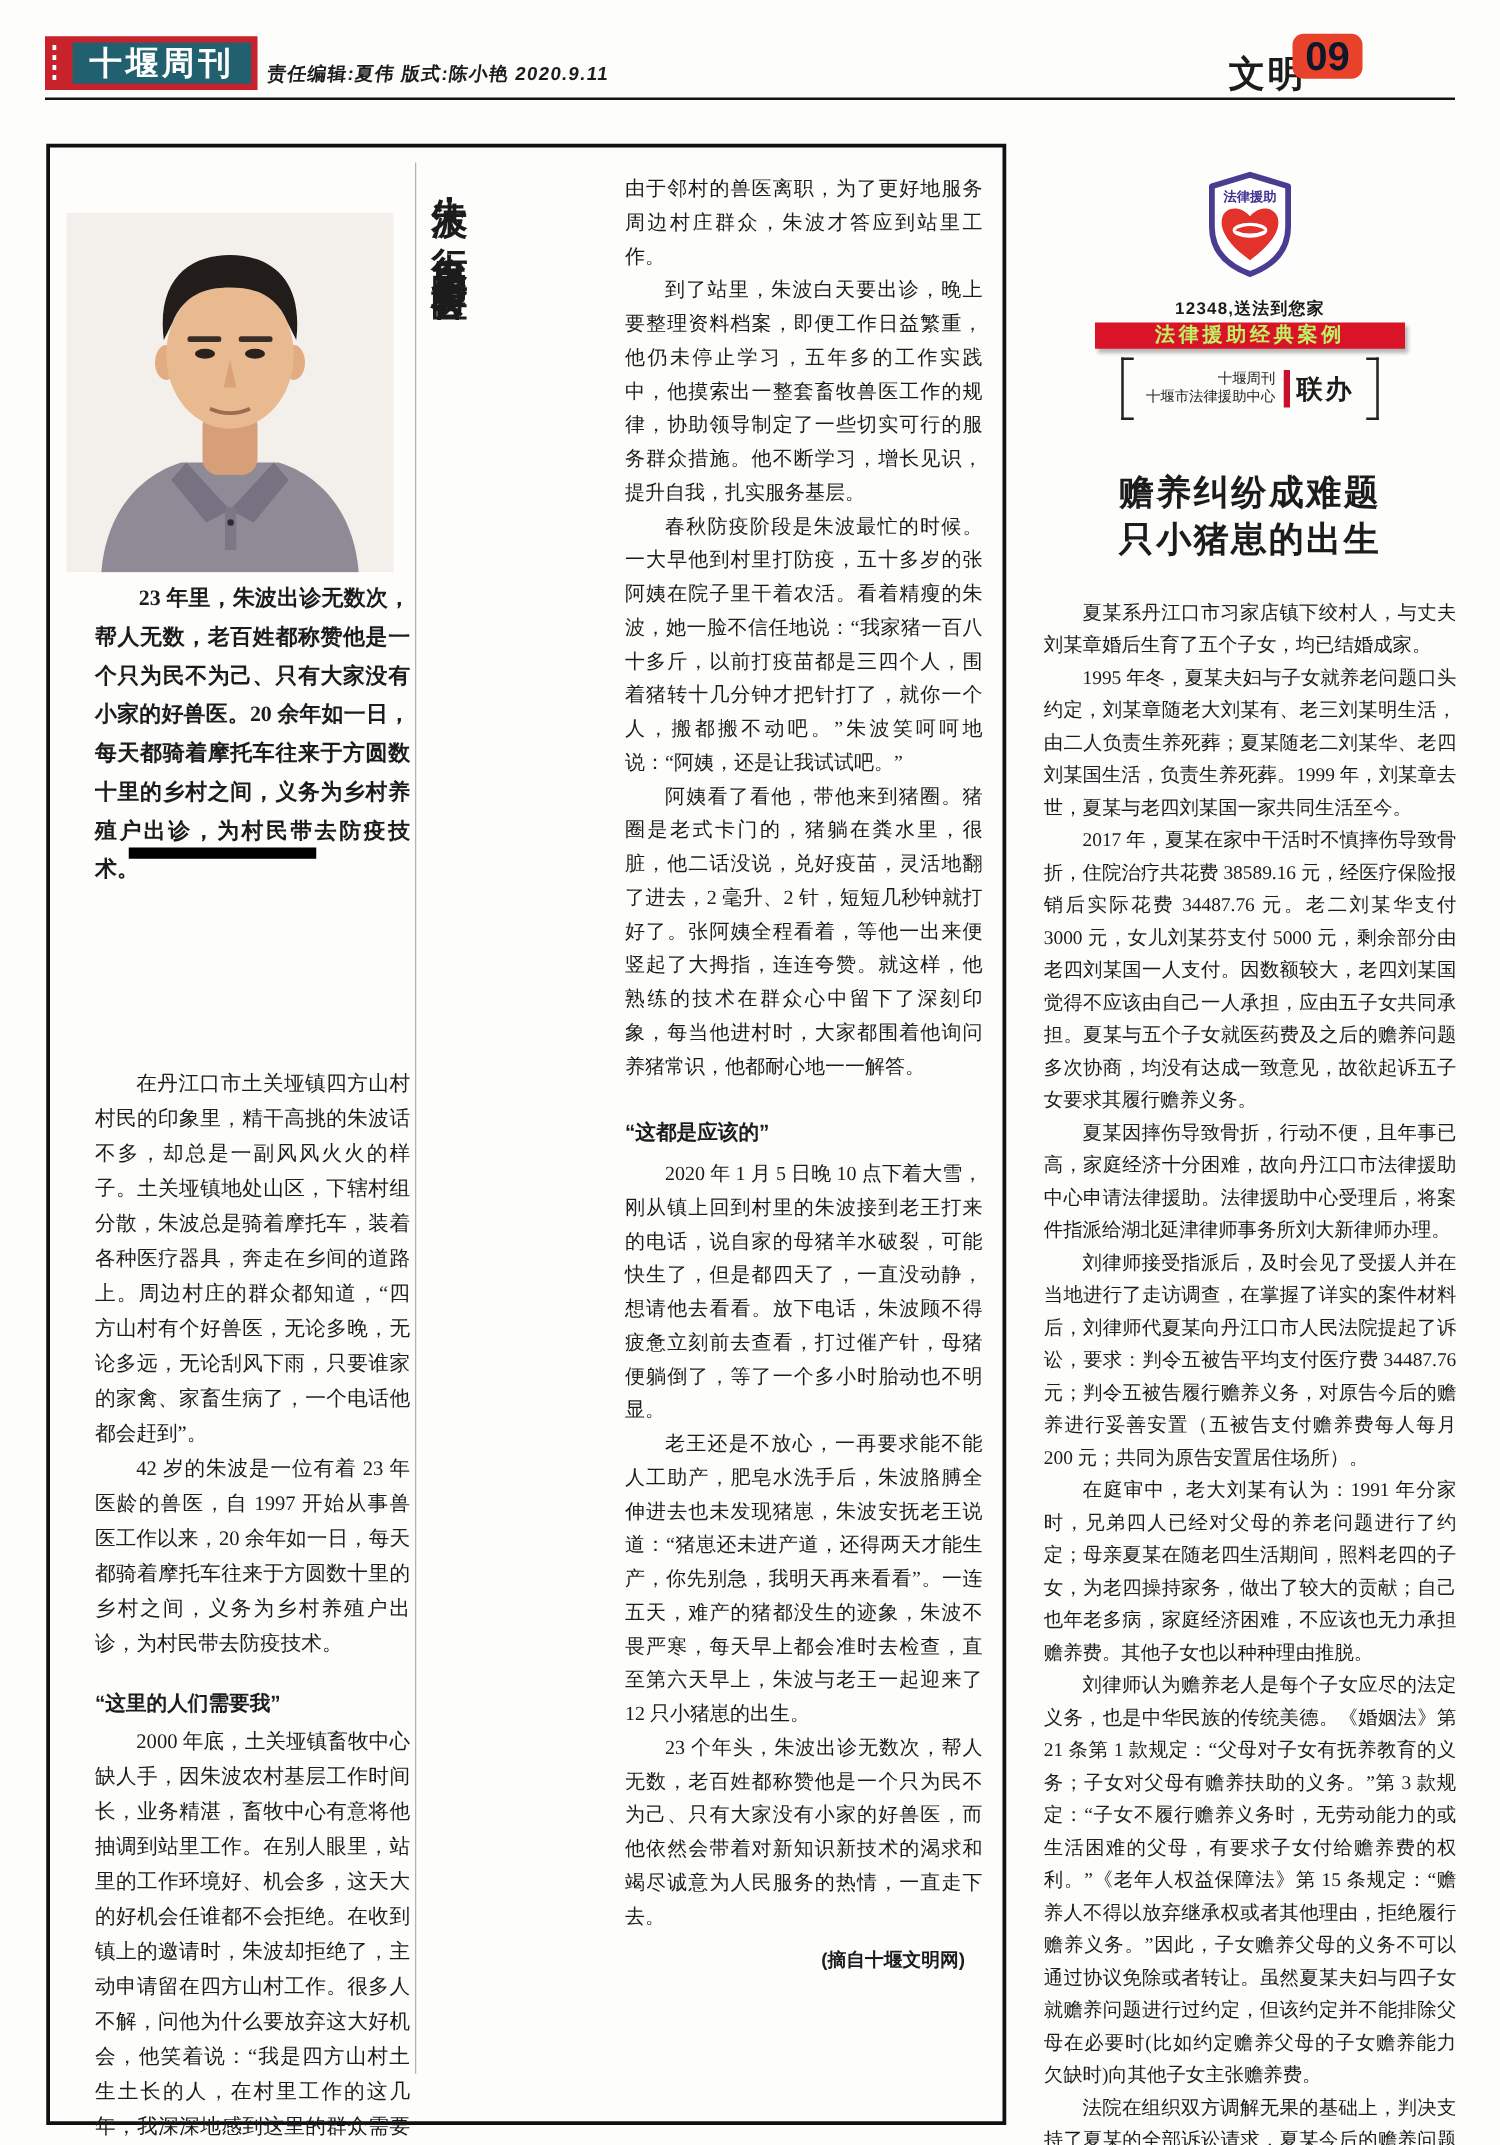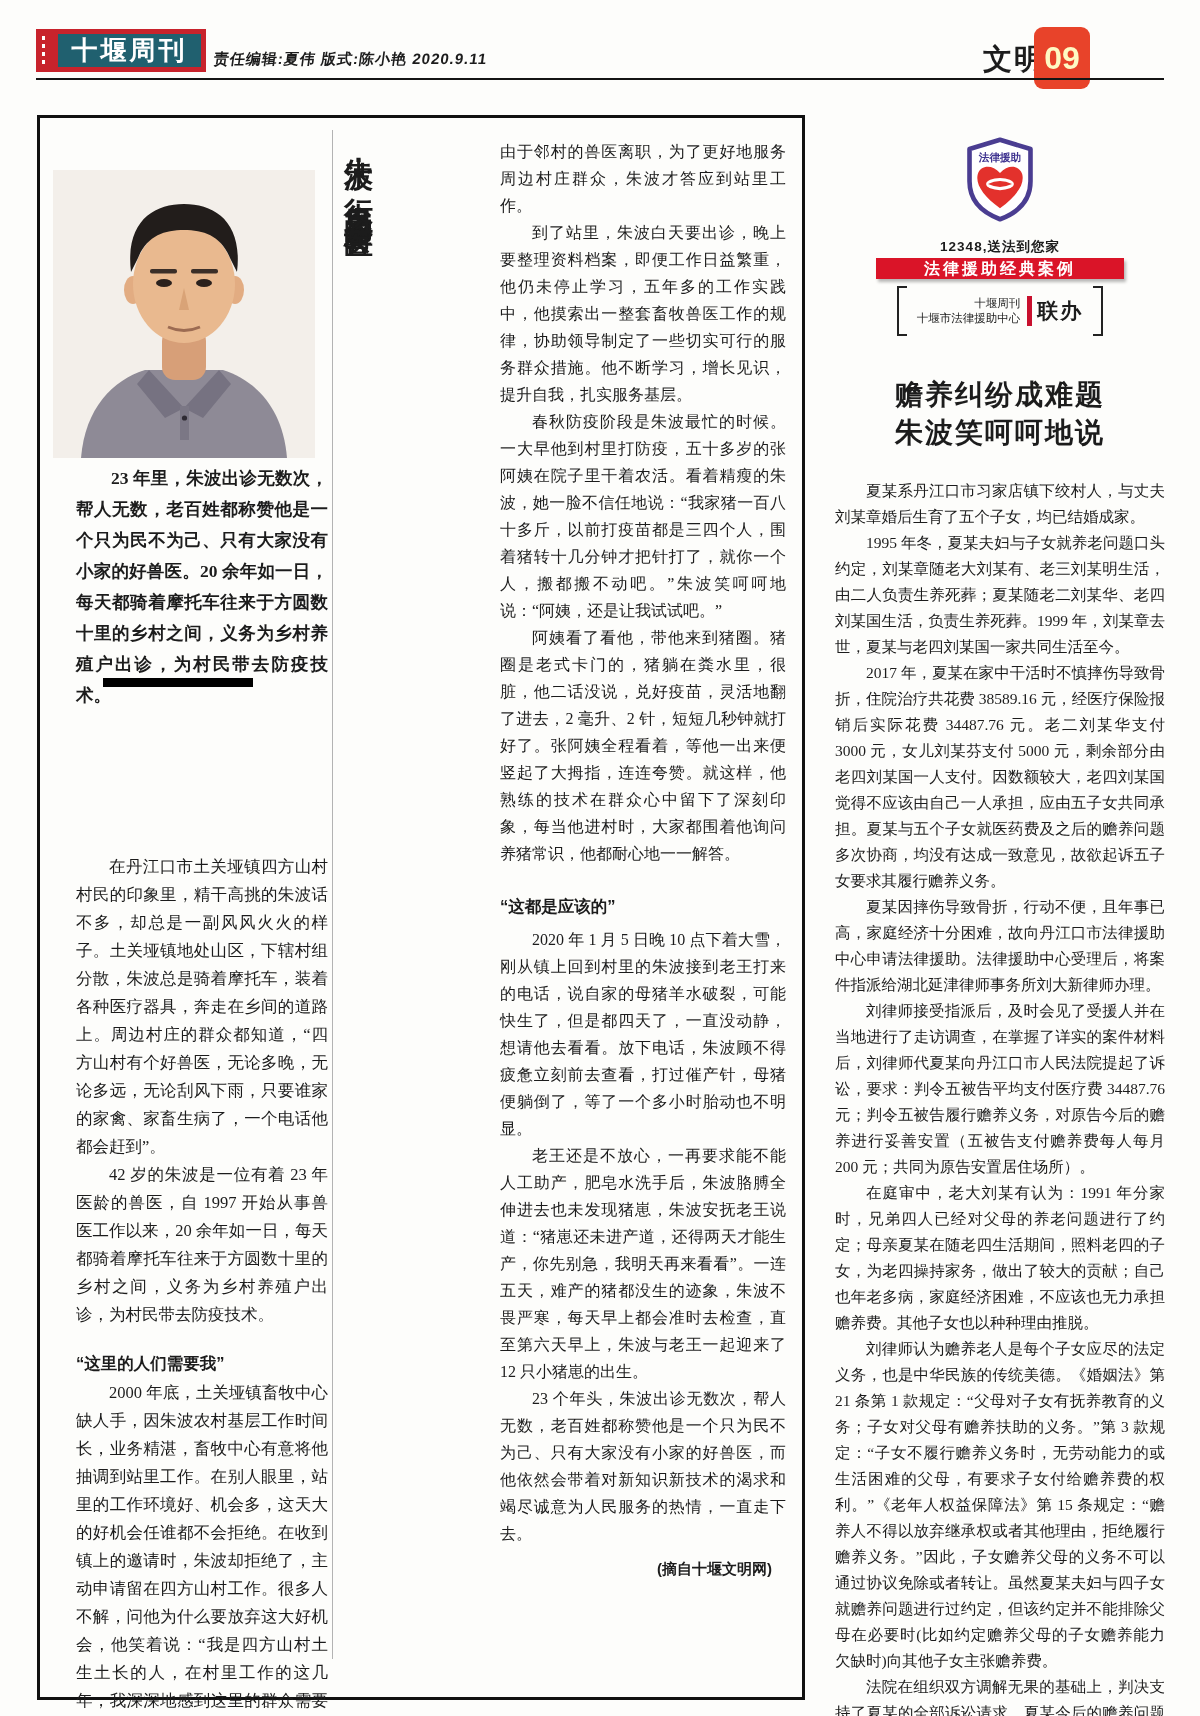--- a/index.html
+++ b/index.html
@@ -17,22 +17,22 @@
   .logo{position:absolute;left:36px;top:29px;width:170px;height:43px;background:#c8232c;}
   .logo-marks{position:absolute;left:6px;top:7px;width:3px;height:30px;
     background:repeating-linear-gradient(#fff 0 4px,#c8232c 4px 8px);}
   .logo-inner{position:absolute;left:22px;top:5px;right:5px;bottom:5px;background:#20606f;
     display:flex;align-items:center;justify-content:center;}
   .logo-inner span{color:#fff;font-size:26px;font-weight:bold;letter-spacing:3px;}
   .editor-line{position:absolute;left:214px;top:50px;font-size:15px;font-weight:bold;
     font-family:"Liberation Sans","DejaVu Sans",sans-serif;transform:skewX(-8deg);letter-spacing:1px;}
   .section-label{position:absolute;left:983px;top:40px;font-size:29px;font-weight:bold;letter-spacing:2px;
     font-family:"Liberation Sans","DejaVu Sans",sans-serif;}
-  .page-badge{position:absolute;left:1034px;top:27px;width:56px;height:62px;background:#e8432a;
-    border-radius:9px;color:#fef9c3;font-size:32px;font-weight:bold;
+  .page-badge{position:absolute;left:1034px;top:27px;width:56px;height:36px;background:#e8432a;
+    border-radius:9px;color:#0f172a;font-size:32px;font-weight:bold;
     display:flex;align-items:center;justify-content:center;
     font-family:"Liberation Sans","DejaVu Sans",sans-serif;}
   .header-rule{position:absolute;left:36px;right:36px;top:78px;height:2px;background:#141414;}
 
   
   .frame{position:absolute;left:37px;top:115px;width:768px;height:1585px;
     border:3px solid #111;box-sizing:border-box;background:#fdfdfb;}
   .photo{position:absolute;left:13px;top:52px;width:262px;height:288px;overflow:hidden;}
   .photo svg{display:block;}
   .intro{position:absolute;left:36px;top:345px;width:252px;
@@ -55,21 +55,21 @@
     font-family:"Liberation Sans","DejaVu Sans",sans-serif;}
   .attribution{margin-top:8px;text-align:right;padding-right:14px;font-weight:bold;
     font-family:"Liberation Sans","DejaVu Sans",sans-serif;font-size:15px;}
 
   
   .rcol{position:absolute;left:835px;top:115px;width:330px;}
   .rcol-head{text-align:center;}
   .shield{display:block;margin:22px auto 0 auto;}
   .slogan{margin-top:16px;font-size:13.5px;font-weight:bold;letter-spacing:1px;
     font-family:"Liberation Sans","DejaVu Sans",sans-serif;}
-  .banner{margin:2px auto 0 auto;width:248px;height:21px;background:#da1428;color:#ffffff;
+  .banner{margin:2px auto 0 auto;width:248px;height:21px;background:#da1428;color:#bef264;
     font-size:16px;font-weight:bold;letter-spacing:3px;line-height:21px;text-align:center;
     font-family:"Liberation Sans","DejaVu Sans",sans-serif;
     box-shadow:2px 3px 3px rgba(0,0,0,0.28);}
   .joint-row{margin-top:7px;display:flex;align-items:center;justify-content:center;}
   .bracket{width:10px;height:50px;box-sizing:border-box;}
   .bracket.l{border-left:2px solid #222;border-top:2px solid #222;border-bottom:2px solid #222;}
   .bracket.r{border-right:2px solid #222;border-top:2px solid #222;border-bottom:2px solid #222;}
   .orgs{margin:0 7px 0 10px;text-align:right;font-size:11.5px;line-height:15px;
     font-family:"Liberation Sans","DejaVu Sans",sans-serif;}
   .redbar{width:5px;height:30px;background:#c8102e;margin-right:5px;}
@@ -162,21 +162,21 @@
         <span class="orgs">
           <div>十堰周刊</div>
           <div>十堰市法律援助中心</div>
         </span>
         <span class="redbar"></span>
         <span class="joint">联办</span>
         <span class="bracket r"></span>
       </div>
       <h2 class="rtitle">
         <div>赡养纠纷成难题</div>
-        <div>朱波笑呵呵地说</div>
+        <div>只小猪崽的出生</div>
       </h2>
     </div>
     <div class="rbody">
       <p>夏某系丹江口市习家店镇下绞村人，与丈夫刘某章婚后生育了五个子女，均已结婚成家。</p>
       <p>1995 年冬，夏某夫妇与子女就养老问题口头约定，刘某章随老大刘某有、老三刘某明生活，由二人负责生养死葬；夏某随老二刘某华、老四刘某国生活，负责生养死葬。1999 年，刘某章去世，夏某与老四刘某国一家共同生活至今。</p>
       <p>2017 年，夏某在家中干活时不慎摔伤导致骨折，住院治疗共花费 38589.16 元，经医疗保险报销后实际花费 34487.76 元。老二刘某华支付 3000 元，女儿刘某芬支付 5000 元，剩余部分由老四刘某国一人支付。因数额较大，老四刘某国觉得不应该由自己一人承担，应由五子女共同承担。夏某与五个子女就医药费及之后的赡养问题多次协商，均没有达成一致意见，故欲起诉五子女要求其履行赡养义务。</p>
       <p>夏某因摔伤导致骨折，行动不便，且年事已高，家庭经济十分困难，故向丹江口市法律援助中心申请法律援助。法律援助中心受理后，将案件指派给湖北延津律师事务所刘大新律师办理。</p>
       <p>刘律师接受指派后，及时会见了受援人并在当地进行了走访调查，在掌握了详实的案件材料后，刘律师代夏某向丹江口市人民法院提起了诉讼，要求：判令五被告平均支付医疗费 34487.76 元；判令五被告履行赡养义务，对原告今后的赡养进行妥善安置（五被告支付赡养费每人每月 200 元；共同为原告安置居住场所）。</p>
       <p>在庭审中，老大刘某有认为：1991 年分家时，兄弟四人已经对父母的养老问题进行了约定；母亲夏某在随老四生活期间，照料老四的子女，为老四操持家务，做出了较大的贡献；自己也年老多病，家庭经济困难，不应该也无力承担赡养费。其他子女也以种种理由推脱。</p>
       <p>刘律师认为赡养老人是每个子女应尽的法定义务，也是中华民族的传统美德。《婚姻法》第 21 条第 1 款规定：“父母对子女有抚养教育的义务；子女对父母有赡养扶助的义务。”第 3 款规定：“子女不履行赡养义务时，无劳动能力的或生活困难的父母，有要求子女付给赡养费的权利。”《老年人权益保障法》第 15 条规定：“赡养人不得以放弃继承权或者其他理由，拒绝履行赡养义务。”因此，子女赡养父母的义务不可以通过协议免除或者转让。虽然夏某夫妇与四子女就赡养问题进行过约定，但该约定并不能排除父母在必要时(比如约定赡养父母的子女赡养能力欠缺时)向其他子女主张赡养费。</p>

